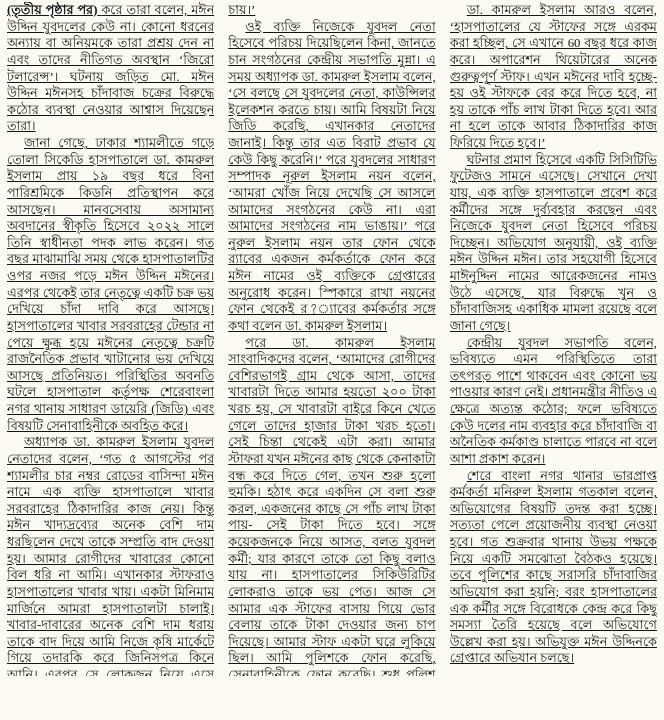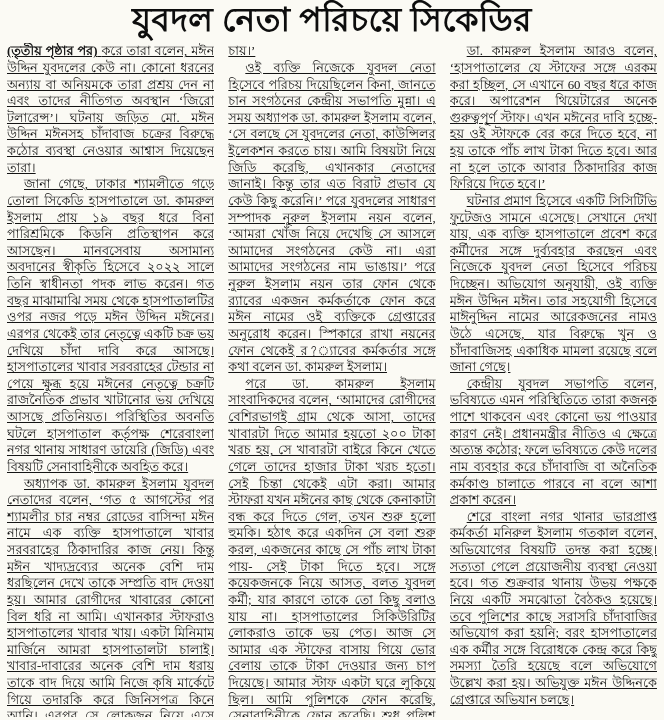--- a/index.html
+++ b/index.html
@@ -67,38 +67,37 @@
     white-space: nowrap;
     pointer-events: none;
     z-index: 5;
   }
 </style>
 </head>
 <body>
 
 <div class="page">
 
-  <h1 class="headline">যুবদল নেতা পরিচয়ে সিকেডির</h1>
 
   <div class="article">
 
     <div class="col">
       <p><span class="lead-note">(তৃতীয় পৃষ্ঠার পর)</span> <span>করে তারা বলেন, মঈন উদ্দিন যুবদলের কেউ না। কোনো ধরনের অন্যায় বা অনিয়মকে তারা প্রশ্রয় দেন না এবং তাদের নীতিগত অবস্থান ‘জিরো টলারেন্স’। ঘটনায় জড়িত মো. মঈন উদ্দিন মঈনসহ চাঁদাবাজ চক্রের বিরুদ্ধে কঠোর ব্যবস্থা নেওয়ার আশ্বাস দিয়েছেন তারা।</span></p>
       <p class="indent">জানা গেছে, ঢাকার শ্যামলীতে গড়ে তোলা সিকেডি হাসপাতালে ডা. কামরুল ইসলাম প্রায় ১৯ বছর ধরে বিনা পারিশ্রমিকে কিডনি প্রতিস্থাপন করে আসছেন। মানবসেবায় অসামান্য অবদানের স্বীকৃতি হিসেবে ২০২২ সালে তিনি স্বাধীনতা পদক লাভ করেন। গত বছর মাঝামাঝি সময় থেকে হাসপাতালটির ওপর নজর পড়ে মঈন উদ্দিন মঈনের। এরপর থেকেই তার নেতৃত্বে একটি চক্র ভয় দেখিয়ে চাঁদা দাবি করে আসছে। হাসপাতালের খাবার সরবরাহের টেন্ডার না পেয়ে ক্ষুব্ধ হয়ে মঈনের নেতৃত্বে চক্রটি রাজনৈতিক প্রভাব খাটানোর ভয় দেখিয়ে আসছে প্রতিনিয়ত। পরিস্থিতির অবনতি ঘটলে হাসপাতাল কর্তৃপক্ষ শেরেবাংলা নগর থানায় সাধারণ ডায়েরি (জিডি) এবং বিষয়টি সেনাবাহিনীকে অবহিত করে।</p>
       <p class="indent">অধ্যাপক ডা. কামরুল ইসলাম যুবদল নেতাদের বলেন, ‘গত ৫ আগস্টের পর শ্যামলীর চার নম্বর রোডের বাসিন্দা মঈন নামে এক ব্যক্তি হাসপাতালে খাবার সরবরাহের ঠিকাদারির কাজ নেয়। কিন্তু মঈন খাদ্যদ্রব্যের অনেক বেশি দাম ধরছিলেন দেখে তাকে সম্প্রতি বাদ দেওয়া হয়। আমার রোগীদের খাবারের কোনো বিল ধরি না আমি। এখানকার স্টাফরাও হাসপাতালের খাবার খায়। একটা মিনিমাম মার্জিনে আমরা হাসপাতালটা চালাই। খাবার-দাবারের অনেক বেশি দাম ধরায় তাকে বাদ দিয়ে আমি নিজে কৃষি মার্কেটে গিয়ে তদারকি করে জিনিসপত্র কিনে আনি। এরপর সে লোকজন নিয়ে এসে হাসপাতালের স্টাফদের সঙ্গে উচ্চবাচ্য শুরু করে, টাকা</p>
     </div>
 
     <div class="col">
       <p>চায়।’</p>
       <p class="indent">ওই ব্যক্তি নিজেকে যুবদল নেতা হিসেবে পরিচয় দিয়েছিলেন কিনা, জানতে চান সংগঠনের কেন্দ্রীয় সভাপতি মুন্না। এ সময় অধ্যাপক ডা. কামরুল ইসলাম বলেন, ‘সে বলছে সে যুবদলের নেতা, কাউন্সিলর ইলেকশন করতে চায়। আমি বিষয়টা নিয়ে জিডি করেছি, এখানকার নেতাদের জানাই। কিন্তু তার এত বিরাট প্রভাব যে কেউ কিছু করেনি।’ পরে যুবদলের সাধারণ সম্পাদক নূরুল ইসলাম নয়ন বলেন, ‘আমরা খোঁজ নিয়ে দেখেছি সে আসলে আমাদের সংগঠনের কেউ না। এরা আমাদের সংগঠনের নাম ভাঙায়।’ পরে নুরুল ইসলাম নয়ন তার ফোন থেকে র‍্যাবের একজন কর্মকর্তাকে ফোন করে মঈন নামের ওই ব্যক্তিকে গ্রেপ্তারের অনুরোধ করেন। স্পিকারে রাখা নয়নের ফোন থেকেই র?্যাবের কর্মকর্তার সঙ্গে কথা বলেন ডা. কামরুল ইসলাম।</p>
       <p class="indent">পরে ডা. কামরুল ইসলাম সাংবাদিকদের বলেন, ‘আমাদের রোগীদের বেশিরভাগই গ্রাম থেকে আসা, তাদের খাবারটা দিতে আমার হয়তো ২০০ টাকা খরচ হয়, সে খাবারটা বাইরে কিনে খেতে গেলে তাদের হাজার টাকা খরচ হতো। সেই চিন্তা থেকেই এটা করা। আমার স্টাফরা যখন মঈনের কাছ থেকে কেনাকাটা বন্ধ করে দিতে গেল, তখন শুরু হলো হুমকি। হঠাৎ করে একদিন সে বলা শুরু করল, একজনের কাছে সে পাঁচ লাখ টাকা পায়- সেই টাকা দিতে হবে। সঙ্গে কয়েকজনকে নিয়ে আসত, বলত যুবদল কর্মী; যার কারণে তাকে তো কিছু বলাও যায় না। হাসপাতালের সিকিউরিটির লোকরাও তাকে ভয় পেত। আজ সে আমার এক স্টাফের বাসায় গিয়ে ভোর বেলায় তাকে টাকা দেওয়ার জন্য চাপ দিয়েছে। আমার স্টাফ একটা ঘরে লুকিয়ে ছিল। আমি পুলিশকে ফোন করেছি, সেনাবাহিনীকে ফোন করেছি। শুধু পুলিশ এসেছিল। ওর নামে আগেও জিডি করা ছিল; কিন্তু পুলিশ যে তাকে</p>
     </div>
 
     <div class="col">
       <p class="indent">ডা. কামরুল ইসলাম আরও বলেন, ‘হাসপাতালের যে স্টাফের সঙ্গে এরকম করা হচ্ছিল, সে এখানে 60 বছর ধরে কাজ করে। অপারেশন থিয়েটারের অনেক গুরুত্বপূর্ণ স্টাফ। এখন মঈনের দাবি হচ্ছে- হয় ওই স্টাফকে বের করে দিতে হবে, না হয় তাকে পাঁচ লাখ টাকা দিতে হবে। আর না হলে তাকে আবার ঠিকাদারির কাজ ফিরিয়ে দিতে হবে।’</p>
       <p class="indent">ঘটনার প্রমাণ হিসেবে একটি সিসিটিভি ফুটেজও সামনে এসেছে। সেখানে দেখা যায়, এক ব্যক্তি হাসপাতালে প্রবেশ করে কর্মীদের সঙ্গে দুর্ব্যবহার করছেন এবং নিজেকে যুবদল নেতা হিসেবে পরিচয় দিচ্ছেন। অভিযোগ অনুযায়ী, ওই ব্যক্তি মঈন উদ্দিন মঈন। তার সহযোগী হিসেবে মাঈনুদ্দিন নামের আরেকজনের নামও উঠে এসেছে, যার বিরুদ্ধে খুন ও চাঁদাবাজিসহ একাধিক মামলা রয়েছে বলে জানা গেছে।</p>
-      <p class="indent">কেন্দ্রীয় যুবদল সভাপতি বলেন, ভবিষ্যতে এমন পরিস্থিতিতে তারা কজনক় পাশে থাকবেন এবং কোনো ভয় পাওয়ার কারণ নেই। প্রধানমন্ত্রীর নীতিও এ ক্ষেত্রে অত্যন্ত কঠোর; ফলে ভবিষ্যতে কেউ দলের নাম ব্যবহার করে চাঁদাবাজি বা অনৈতিক কর্মকাণ্ড চালাতে পারবে না বলে আশা প্রকাশ করেন।</p>
+      <p class="indent">কেন্দ্রীয় যুবদল সভাপতি বলেন, ভবিষ্যতে এমন পরিস্থিতিতে তারা তৎপরত় পাশে থাকবেন এবং কোনো ভয় পাওয়ার কারণ নেই। প্রধানমন্ত্রীর নীতিও এ ক্ষেত্রে অত্যন্ত কঠোর; ফলে ভবিষ্যতে কেউ দলের নাম ব্যবহার করে চাঁদাবাজি বা অনৈতিক কর্মকাণ্ড চালাতে পারবে না বলে আশা প্রকাশ করেন।</p>
       <p class="indent">শেরে বাংলা নগর থানার ভারপ্রাপ্ত কর্মকর্তা মনিরুল ইসলাম গতকাল বলেন, অভিযোগের বিষয়টি তদন্ত করা হচ্ছে। সত্যতা পেলে প্রয়োজনীয় ব্যবস্থা নেওয়া হবে। গত শুক্রবার থানায় উভয় পক্ষকে নিয়ে একটি সমঝোতা বৈঠকও হয়েছে। তবে পুলিশের কাছে সরাসরি চাঁদাবাজির অভিযোগ করা হয়নি; বরং হাসপাতালের এক কর্মীর সঙ্গে বিরোধকে কেন্দ্র করে কিছু সমস্যা তৈরি হয়েছে বলে অভিযোগে উল্লেখ করা হয়। অভিযুক্ত মঈন উদ্দিনকে গ্রেপ্তারে অভিযান চলছে।</p>
     </div>
 
 
   </div>
 </div>
 
 </body></html>

